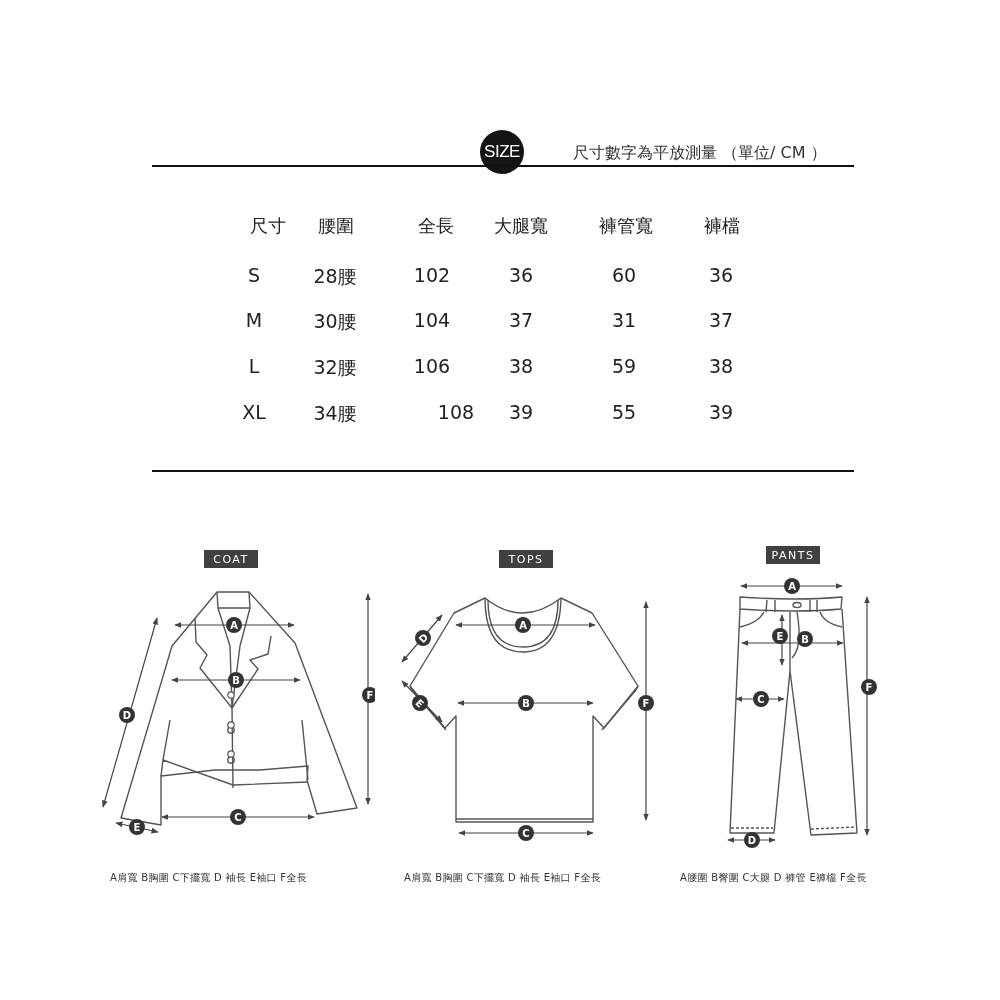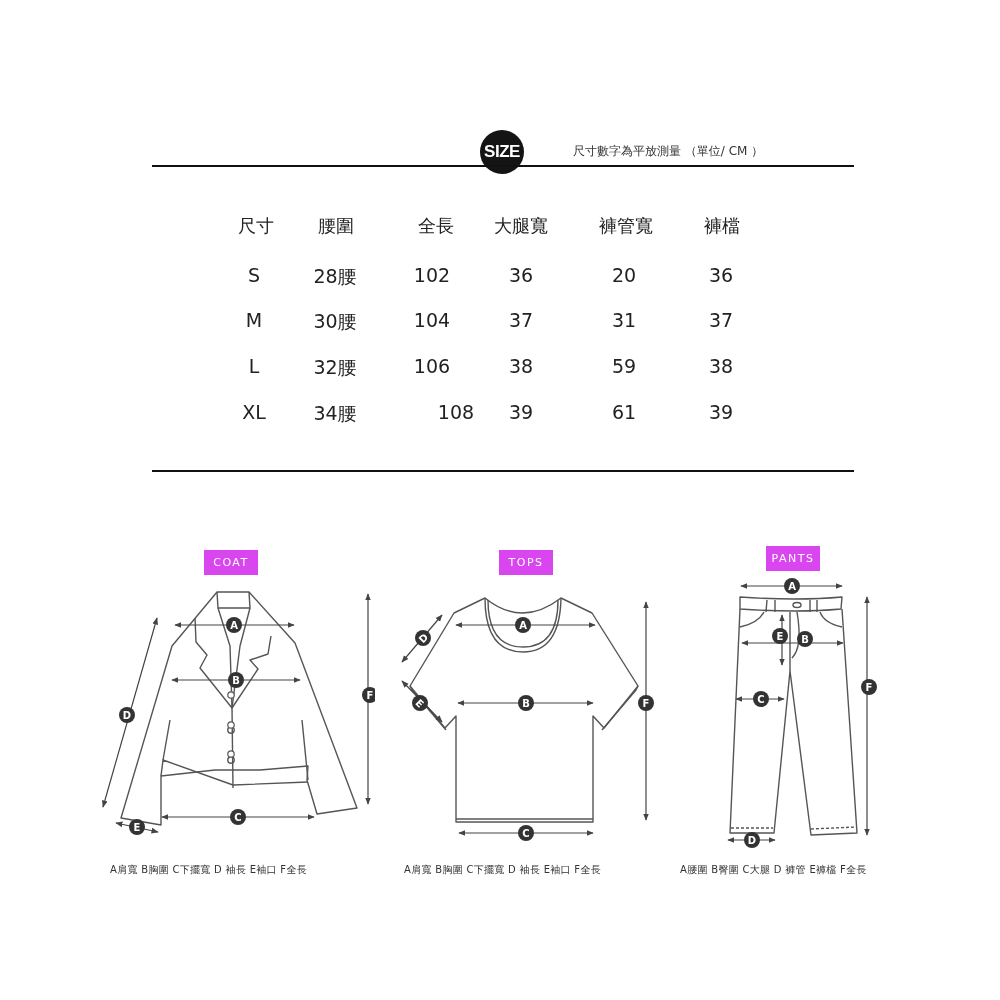--- a/index.html
+++ b/index.html
@@ -3,88 +3,88 @@
   <meta charset="utf-8">
   <style>
     * { margin: 0; padding: 0; box-sizing: border-box; }
     html, body { width: 1000px; height: 1000px; background: #ffffff; overflow: hidden; }
     body { position: relative; font-family: "DejaVu Sans", "Liberation Sans", sans-serif; color: #333; }
 
     .size-badge {
       position: absolute; left: 480px; top: 130px; width: 44px; height: 44px;
       border-radius: 50%; background: #141414; color: #fff;
       display: flex; align-items: center; justify-content: center;
-      font-family: "Liberation Sans", sans-serif; font-size: 17px; letter-spacing: -0.5px; font-weight: 700;
+      font-family: "Liberation Sans", sans-serif; font-size: 17px; letter-spacing: -0.5px; font-weight: 400;
     }
     .unit-note {
-      position: absolute; left: 573px; top: 143px; font-size: 12px; color: #333; white-space: nowrap;
+      position: absolute; left: 573px; top: 143px; font-size: 16px; color: #333; white-space: nowrap;
     }
     .rule { position: absolute; left: 152px; width: 702px; height: 2px; background: #111; }
     .rule.top { top: 165px; }
     .rule.bottom { top: 470px; }
 
     .size-table { position: absolute; left: 0; top: 0; width: 1000px; }
     .cell {
       position: absolute; transform: translateX(-50%); font-size: 19px; color: #222; white-space: nowrap;
     }
     .cell.head { font-size: 18px; }
 
     .label-badge {
-      position: absolute; height: 25px; background: #d946ef; color: #fff;
+      position: absolute; height: 18px; background: #404040; color: #fff;
       font-family: "DejaVu Sans", sans-serif; font-size: 11px; letter-spacing: 1.5px;
       display: flex; align-items: center; justify-content: center;
     }
     .diagram { position: absolute; }
     .legend {
-      position: absolute; font-size: 10px; color: #333; white-space: nowrap; letter-spacing: 0.3px;
+      position: absolute; font-size: 10px; color: #333; white-space: nowrap; letter-spacing: 0.3px; margin-top: 8px;
     }
     svg text { font-family: "DejaVu Sans", sans-serif; font-weight: bold; }
   </style>
 </head>
 <body>
 
 <div class="size-badge">SIZE</div>
 <div class="unit-note">尺寸數字為平放測量 （單位/ CM ）</div>
 <div class="rule top"></div>
 
 <div class="size-table">
 
-  <div class="cell head" style="left:256px;top:214px">尺寸</div>
+  <div class="cell head" style="left:268px;top:214px">尺寸</div>
   <div class="cell head" style="left:336px;top:214px">腰圍</div>
   <div class="cell head" style="left:436px;top:214px">全長</div>
   <div class="cell head" style="left:521px;top:214px">大腿寬</div>
   <div class="cell head" style="left:626px;top:214px">褲管寬</div>
   <div class="cell head" style="left:722px;top:214px">褲檔</div>
 
   <div class="cell" style="left:254px;top:264px">S</div>
   <div class="cell" style="left:335px;top:264px">28腰</div>
   <div class="cell" style="left:432px;top:264px">102</div>
   <div class="cell" style="left:521px;top:264px">36</div>
-  <div class="cell" style="left:624px;top:264px">20</div>
+  <div class="cell" style="left:624px;top:264px">60</div>
   <div class="cell" style="left:721px;top:264px">36</div>
 
   <div class="cell" style="left:254px;top:309px">M</div>
   <div class="cell" style="left:335px;top:309px">30腰</div>
   <div class="cell" style="left:432px;top:309px">104</div>
   <div class="cell" style="left:521px;top:309px">37</div>
   <div class="cell" style="left:624px;top:309px">31</div>
   <div class="cell" style="left:721px;top:309px">37</div>
 
   <div class="cell" style="left:254px;top:355px">L</div>
   <div class="cell" style="left:335px;top:355px">32腰</div>
   <div class="cell" style="left:432px;top:355px">106</div>
   <div class="cell" style="left:521px;top:355px">38</div>
   <div class="cell" style="left:624px;top:355px">59</div>
   <div class="cell" style="left:721px;top:355px">38</div>
 
   <div class="cell" style="left:254px;top:401px">XL</div>
   <div class="cell" style="left:335px;top:401px">34腰</div>
   <div class="cell" style="left:456px;top:401px">108</div>
   <div class="cell" style="left:521px;top:401px">39</div>
-  <div class="cell" style="left:624px;top:401px">61</div>
+  <div class="cell" style="left:624px;top:401px">55</div>
   <div class="cell" style="left:721px;top:401px">39</div>
 </div>
 
 <div class="rule bottom"></div>
 
 <div class="label-badge" style="left:204px;top:550px;width:54px">COAT</div>
 <div class="label-badge" style="left:499px;top:550px;width:54px">TOPS</div>
 <div class="label-badge" style="left:766px;top:546px;width:54px">PANTS</div>
 
 <svg width="0" height="0" style="position:absolute">

